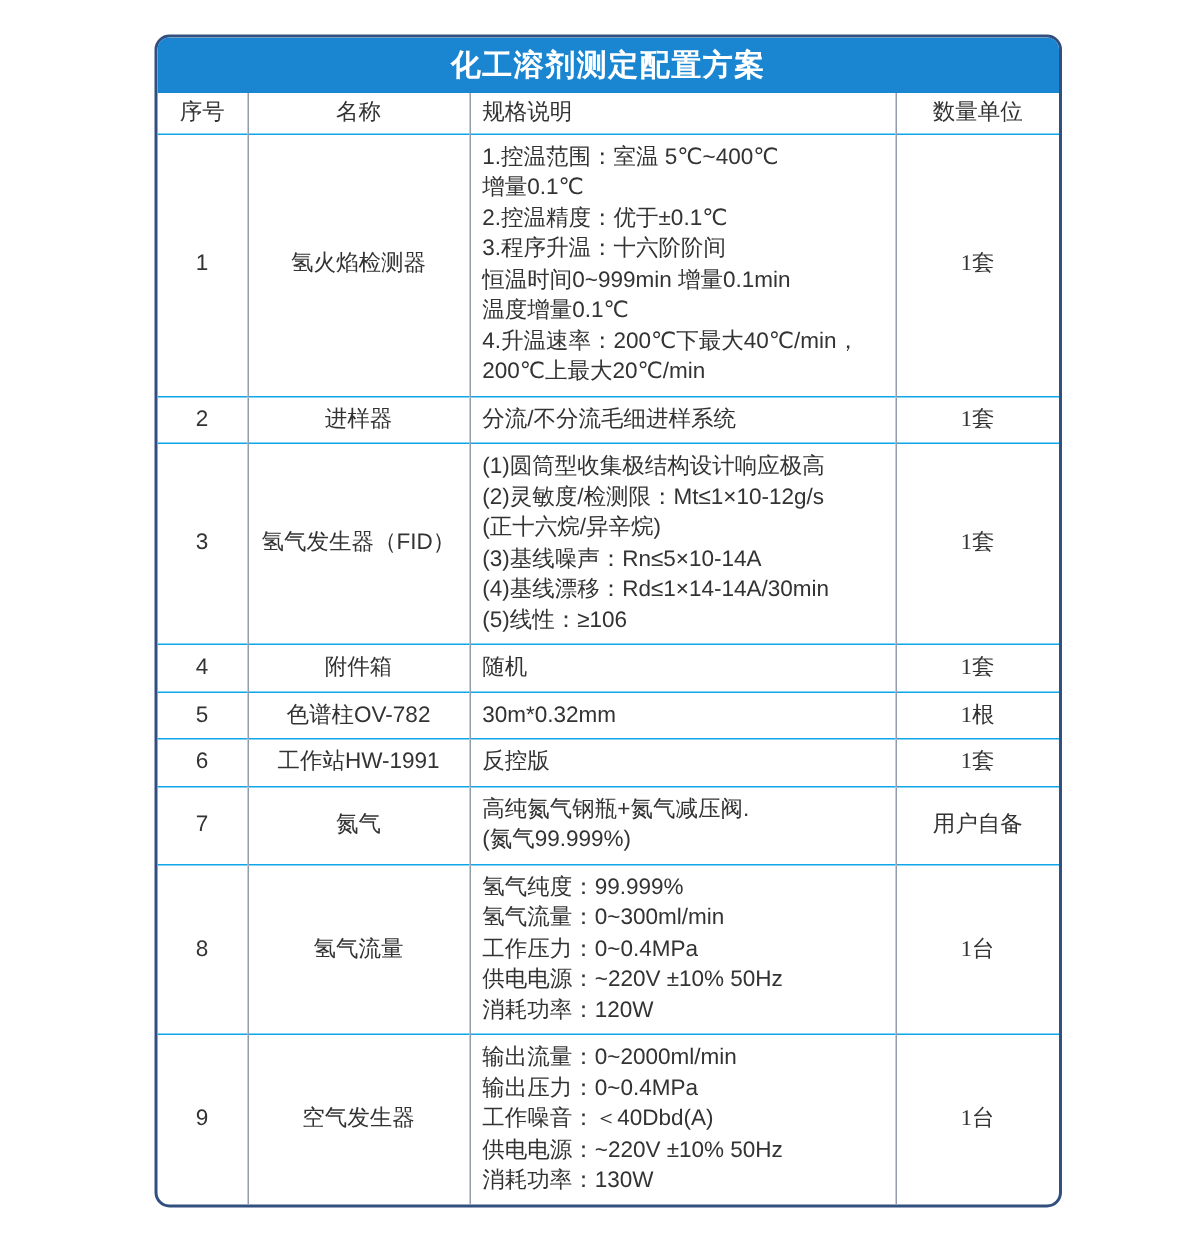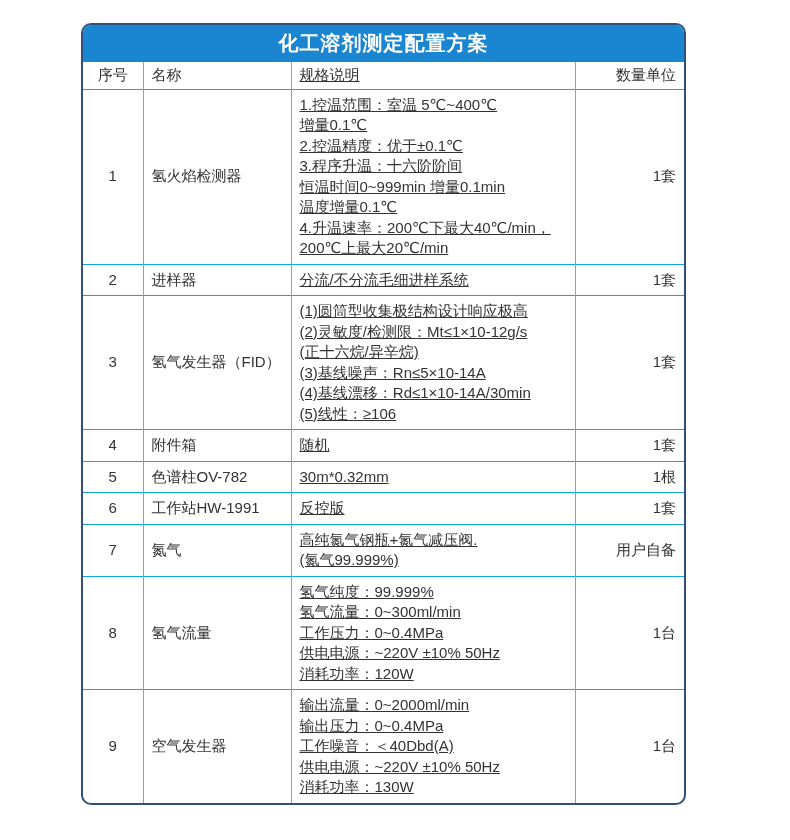--- a/index.html
+++ b/index.html
@@ -10,21 +10,21 @@
   }
   .page {
     position: relative;
     width: 790px;
     height: 840px;
     background: #ffffff;
     overflow: hidden;
   }
   .spec-table {
     position: absolute;
-    left: 81px;
+    left: 103px;
     top: 23px;
     width: 605px;
     box-sizing: border-box;
     border: 2px solid #32507f;
     border-radius: 10px;
     overflow: hidden;
     background: #ffffff;
   }
   .title-bar {
     height: 37px;
@@ -58,23 +58,23 @@
     border-top: 1px solid #0ea5e9;
     padding: 5px 8px;
     box-sizing: border-box;
     overflow: hidden;
   }
   .grid th { padding: 3px 8px; }
   .grid th:first-child, .grid td:first-child { border-left: none; }
   .grid thead th { border-top: none; }
   .cell-index { text-align: center; margin-left: 46px; }
   th.cell-index { text-align: left; padding-left: 8px; text-align: center; }
-  .cell-name { text-align: left; }
-  .cell-spec { text-align: left; white-space: pre-line; padding-left: 7px; text-decoration: underline; }
-  .cell-qty  { text-align: right; padding-left: 10px; }
+  .cell-name { text-align: center; }
+  .cell-spec { text-align: left; white-space: pre-line; padding-left: 7px; }
+  .cell-qty  { text-align: center; padding-left: 10px; font-family: Liberation Serif, serif; }
 </style>
 </head>
 <body>
 
 <div class="page">
   <div class="spec-table">
     <div class="title-bar">
       <span>化工溶剂测定配置方案</span>
     </div>
     <table class="grid">
@@ -112,21 +112,21 @@
           <td class="cell-spec">分流/不分流毛细进样系统</td>
           <td class="cell-qty">1套</td>
         </tr>
         <tr>
           <td class="cell-index">3</td>
           <td class="cell-name">氢气发生器（FID）</td>
           <td class="cell-spec">(1)圆筒型收集极结构设计响应极高
 (2)灵敏度/检测限：Mt≤1×10-12g/s
 (正十六烷/异辛烷)
 (3)基线噪声：Rn≤5×10-14A
-(4)基线漂移：Rd≤1×10-14A/30min
+(4)基线漂移：Rd≤1×14-14A/30min
 (5)线性：≥106</td>
           <td class="cell-qty">1套</td>
         </tr>
         <tr>
           <td class="cell-index">4</td>
           <td class="cell-name">附件箱</td>
           <td class="cell-spec">随机</td>
           <td class="cell-qty">1套</td>
         </tr>
         <tr>

